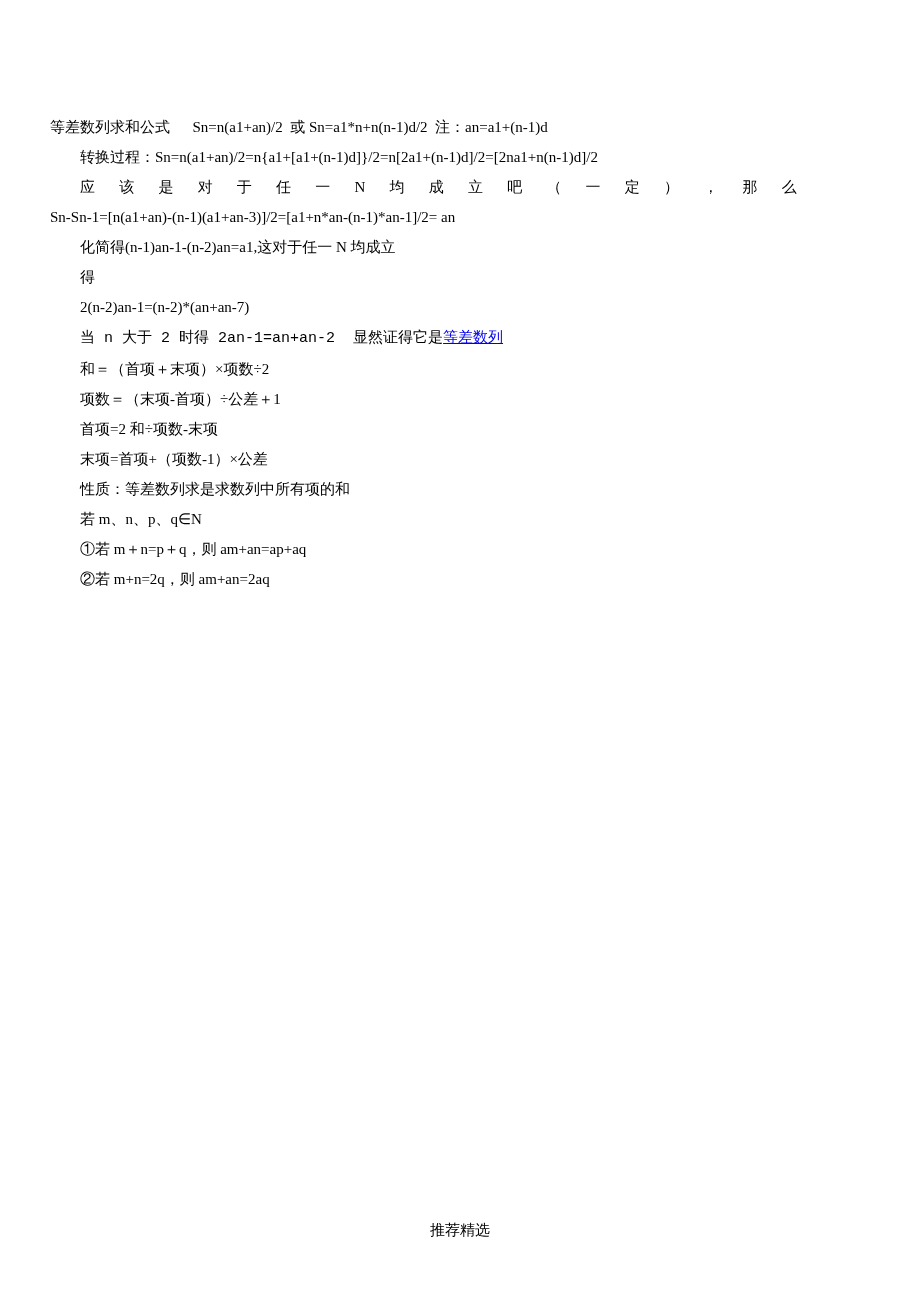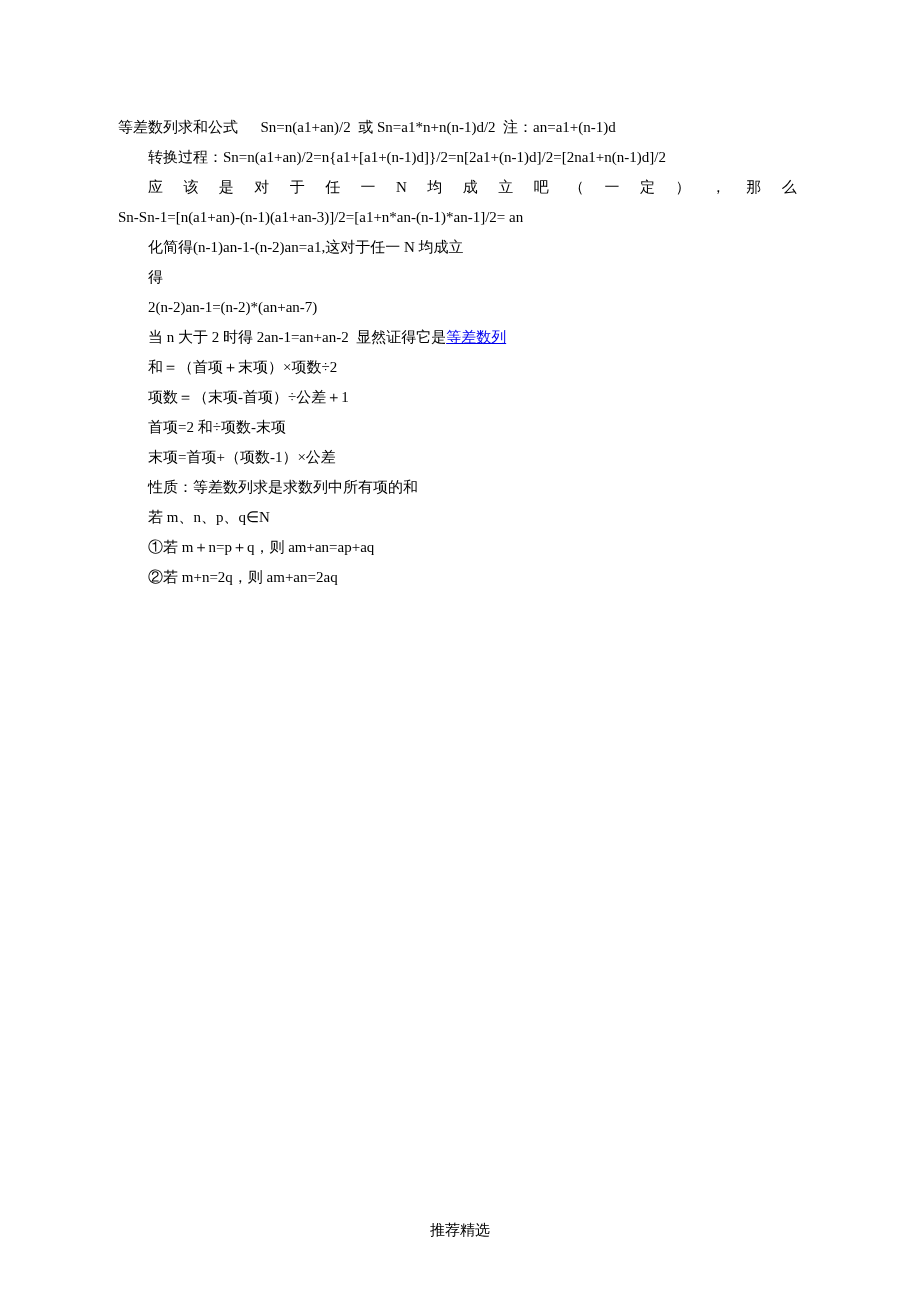--- a/index.html
+++ b/index.html
@@ -5,21 +5,21 @@
   body {
     margin: 0;
     padding: 0;
     background: #fff;
     font-family: "SimSun", "宋体", serif;
     width: 920px;
     height: 1302px;
     position: relative;
   }
   .page {
-    padding: 112px 118px 0 118px;
+    padding: 112px 118px 0 50px;
     box-sizing: border-box;
     width: 920px;
     height: 1302px;
     position: relative;
   }
   .line {
     font-size: 15px;
     line-height: 2;
     color: #000;
     white-space: pre-wrap;
@@ -43,21 +43,21 @@
     position: absolute;
     bottom: 62px;
     left: 0;
     width: 920px;
     text-align: center;
     font-size: 15px;
     color: #000;
     font-family: Liberation Mono, monospace;
   }
   .seg {
-    font-family: Liberation Serif, serif;
+    font-family: Liberation Mono, monospace;
   }
 </style>
 </head>
 <body>
 
 <div class="page">
 
   <div class="line first">等差数列求和公式      Sn=n(a1+an)/2  或 Sn=a1*n+n(n-1)d/2  注：an=a1+(n-1)d</div>
 
   <div class="line indent">转换过程：Sn=n(a1+an)/2=n{a1+[a1+(n-1)d]}/2=n[2a1+(n-1)d]/2=[2na1+n(n-1)d]/2</div>

